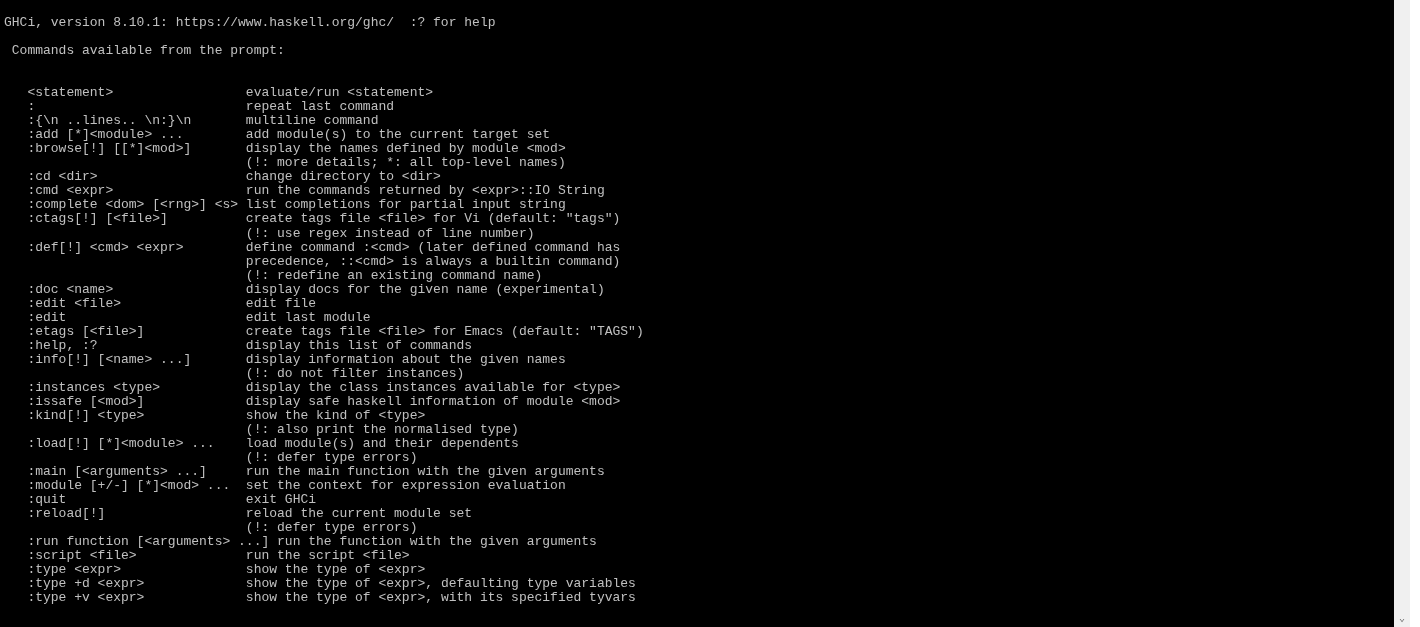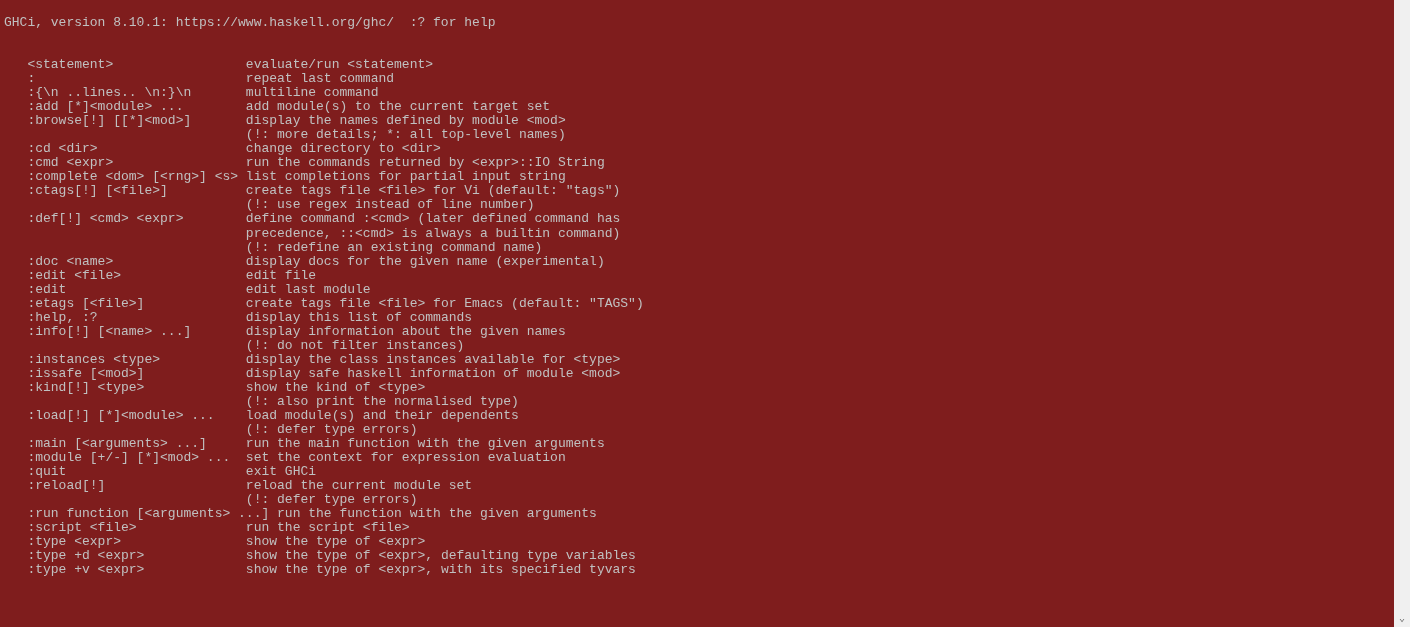--- a/index.html
+++ b/index.html
@@ -12,21 +12,21 @@
       font-family: 'Consolas', 'Courier New', monospace;
       font-size: 13px;
       line-height: 1.08;
       padding: 0;
       width: 1420px;
       height: 627px;
       overflow: hidden;
       position: relative;
     }
     .terminal {
-      background: #7f1d1d;
+      background: #000000;
       color: #c0c0c0;
       width: 1394px;
       height: 627px;
       padding: 2px 0 2px 4px;
       white-space: pre;
       overflow: hidden;
     }
     .scrollbar-track {
       position: absolute;
       right: 10px;
@@ -57,20 +57,21 @@
     }
     .line {
       display: block;
     }
   </style>
 </head>
 <body>
 
 <div class="terminal">
 <span class="line">GHCi, version 8.10.1: https://www.haskell.org/ghc/  :? for help</span>
+<span class="line"> Commands available from the prompt:</span>
 <span class="line"></span>
 <span class="line"><span>   &lt;statement&gt;                 </span><span>evaluate/run &lt;statement&gt;</span></span><span class="line"><span>   :                           </span><span>repeat last command</span></span><span class="line"><span>   :{\n ..lines.. \n:}\n       </span><span>multiline command</span></span><span class="line"><span>   :add [*]&lt;module&gt; ...        </span><span>add module(s) to the current target set</span></span><span class="line"><span>   :browse[!] [[*]&lt;mod&gt;]       </span><span>display the names defined by module &lt;mod&gt;</span></span><span class="line"><span>                               </span><span>(!: more details; *: all top-level names)</span></span><span class="line"><span>   :cd &lt;dir&gt;                   </span><span>change directory to &lt;dir&gt;</span></span><span class="line"><span>   :cmd &lt;expr&gt;                 </span><span>run the commands returned by &lt;expr&gt;::IO String</span></span><span class="line"><span>   :complete &lt;dom&gt; [&lt;rng&gt;] &lt;s&gt; </span><span>list completions for partial input string</span></span><span class="line"><span>   :ctags[!] [&lt;file&gt;]          </span><span>create tags file &lt;file&gt; for Vi (default: "tags")</span></span><span class="line"><span>                               </span><span>(!: use regex instead of line number)</span></span><span class="line"><span>   :def[!] &lt;cmd&gt; &lt;expr&gt;        </span><span>define command :&lt;cmd&gt; (later defined command has</span></span><span class="line"><span>                               </span><span>precedence, ::&lt;cmd&gt; is always a builtin command)</span></span><span class="line"><span>                               </span><span>(!: redefine an existing command name)</span></span><span class="line"><span>   :doc &lt;name&gt;                 </span><span>display docs for the given name (experimental)</span></span><span class="line"><span>   :edit &lt;file&gt;                </span><span>edit file</span></span><span class="line"><span>   :edit                       </span><span>edit last module</span></span><span class="line"><span>   :etags [&lt;file&gt;]             </span><span>create tags file &lt;file&gt; for Emacs (default: "TAGS")</span></span><span class="line"><span>   :help, :?                   </span><span>display this list of commands</span></span><span class="line"><span>   :info[!] [&lt;name&gt; ...]       </span><span>display information about the given names</span></span><span class="line"><span>                               </span><span>(!: do not filter instances)</span></span><span class="line"><span>   :instances &lt;type&gt;           </span><span>display the class instances available for &lt;type&gt;</span></span><span class="line"><span>   :issafe [&lt;mod&gt;]             </span><span>display safe haskell information of module &lt;mod&gt;</span></span><span class="line"><span>   :kind[!] &lt;type&gt;             </span><span>show the kind of &lt;type&gt;</span></span><span class="line"><span>                               </span><span>(!: also print the normalised type)</span></span><span class="line"><span>   :load[!] [*]&lt;module&gt; ...    </span><span>load module(s) and their dependents</span></span><span class="line"><span>                               </span><span>(!: defer type errors)</span></span><span class="line"><span>   :main [&lt;arguments&gt; ...]     </span><span>run the main function with the given arguments</span></span><span class="line"><span>   :module [+/-] [*]&lt;mod&gt; ...  </span><span>set the context for expression evaluation</span></span><span class="line"><span>   :quit                       </span><span>exit GHCi</span></span><span class="line"><span>   :reload[!]                  </span><span>reload the current module set</span></span><span class="line"><span>                               </span><span>(!: defer type errors)</span></span><span class="line"><span>   :run function [&lt;arguments&gt; ...] </span><span>run the function with the given arguments</span></span><span class="line"><span>   :script &lt;file&gt;              </span><span>run the script &lt;file&gt;</span></span><span class="line"><span>   :type &lt;expr&gt;                </span><span>show the type of &lt;expr&gt;</span></span><span class="line"><span>   :type +d &lt;expr&gt;             </span><span>show the type of &lt;expr&gt;, defaulting type variables</span></span><span class="line"><span>   :type +v &lt;expr&gt;             </span><span>show the type of &lt;expr&gt;, with its specified tyvars</span></span>
 </div>
 
 <div class="scrollbar-track">
   <div class="scrollbar-down">
     <span>⌄</span>
   </div>
 </div>
 <div class="edge"></div>

